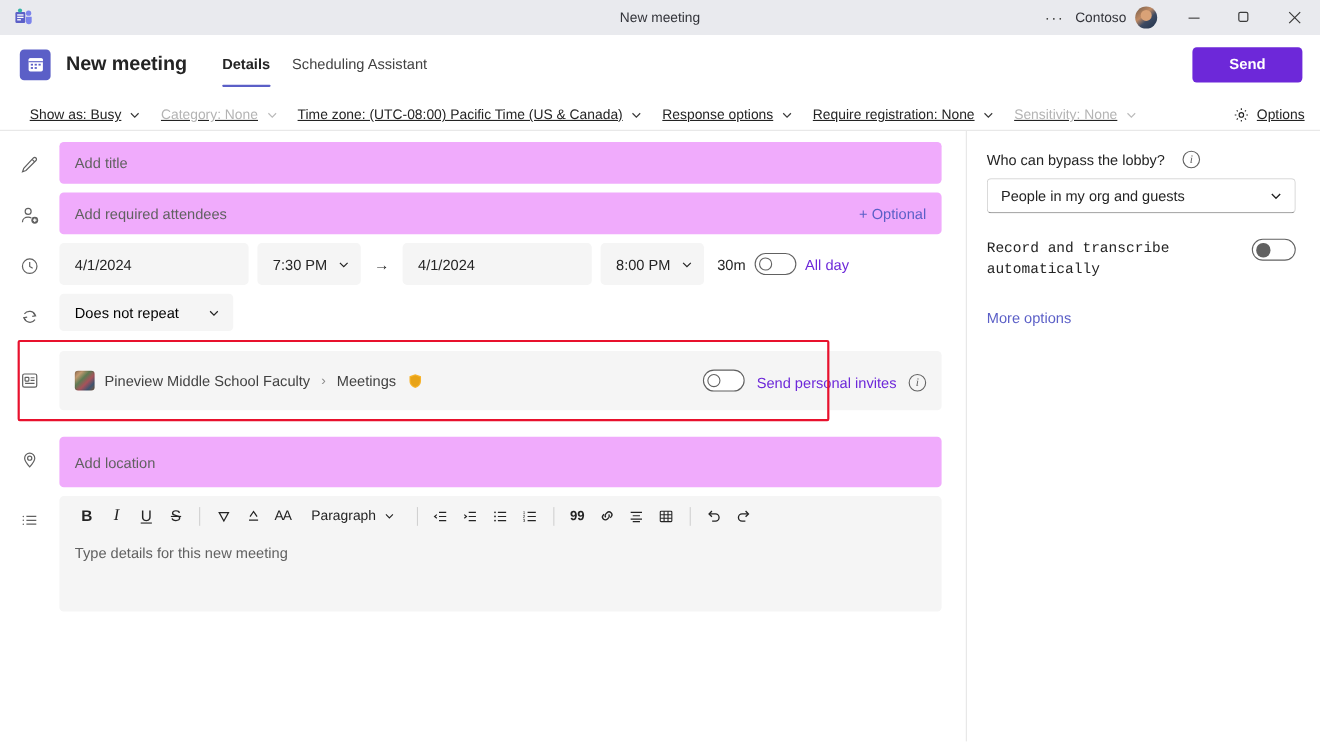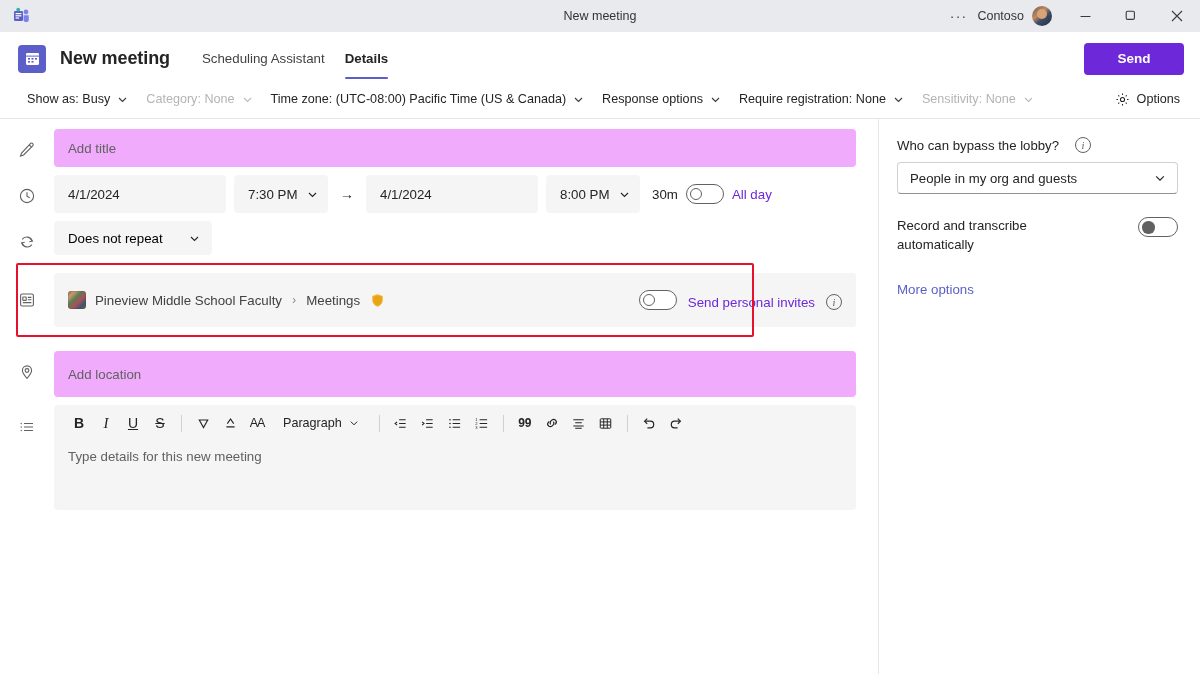--- a/index.html
+++ b/index.html
@@ -72,24 +72,24 @@
   .send-btn {
     margin-left: auto; background:#6d28d9; color:#fff;
     font-size: 13.5px; font-weight: bold;
     border: none; border-radius: 4px;
     padding: 0 22px; height: 32px; cursor: pointer;
     min-width: 100px;
   }
 
   
   .cmdbar {
-    height: 34px; display:flex; align-items:flex-start;
+    height: 34px; display:flex; align-items:flex-end;
     border-bottom: 1px solid #e6e6e6;
-    padding-left: 18px; padding-right: 14px;
-    font-size: 12.6px; color:#242424;
+    padding-left: 18px; padding-right: 8px;
+    font-size: 12.6px; color:#242424;text-decoration:underline;
   }
   .cmd {
     display:flex; align-items:center; gap:7px; padding: 0 9px; height:28px;
     white-space: nowrap; border-radius:3px;
   }
   .cmd.disabled { color:#b4b4b4; }
   .cmd .chev { color: inherit; opacity: .9; display:flex; }
   .cmd-options { margin-left:auto; display:flex; align-items:center; gap:7px; padding:0 6px; height:28px; }
 
   
@@ -192,21 +192,21 @@
   }
 
   
   .rp-label { font-size: 13.2px; color:#242424; display:flex; align-items:center; gap:16px; }
   .rp-select {
     margin-top: 9px; height: 32px; border:1px solid #d1d1d1; border-bottom-color:#919191;
     border-radius:4px; background:#fff;
     display:flex; align-items:center; justify-content:space-between;
     padding: 0 11px 0 12px; font-size: 13.2px; color:#242424; cursor:pointer;
   }
-  .rp-block { margin-top: 22px; display:flex; align-items:flex-start; }
+  .rp-block { margin-top: 22px; display:flex; align-items:flex-start;font-family:Liberation Mono, monospace; }
   .rp-block-label { font-size: 13.2px; color:#242424; line-height: 19px; max-width: 170px; }
   .rp-toggle {
     margin-left:auto; width: 40px; height: 20px; border-radius:10px;
     border:1px solid #616161; background:#fff; position:relative; cursor:pointer; margin-top:1px;
   }
   .rp-toggle .knob {
     position:absolute; left:3px; top:3px; width:12.5px; height:12.5px; border-radius:50%;
     background:#616161;
   }
   .rp-more {
@@ -262,22 +262,22 @@
         <rect x="2" y="5.6" width="13" height="1" fill="#5b5fc7"></rect>
         <rect x="4" y="8" width="2" height="1.6" fill="#5b5fc7"></rect>
         <rect x="7.5" y="8" width="2" height="1.6" fill="#5b5fc7"></rect>
         <rect x="11" y="8" width="2" height="1.6" fill="#5b5fc7"></rect>
         <rect x="4" y="11" width="2" height="1.6" fill="#5b5fc7"></rect>
         <rect x="7.5" y="11" width="2" height="1.6" fill="#5b5fc7"></rect>
       </svg>
     </div>
     <div class="hdr-title">New meeting</div>
     <div class="tabs">
+      <div class="tab active">Details</div>
       <div class="tab">Scheduling Assistant</div>
-      <div class="tab active">Details</div>
     </div>
     <button class="send-btn">Send</button>
   </div>
 
   <div class="cmdbar">
     <div class="cmd">
       <span>Show as: Busy</span>
       <span class="chev">
         <svg width="11" height="11" viewBox="0 0 11 11">
             <path d="M2 4 L5.5 7.5 L9 4" stroke="currentColor" stroke-width="1.1" fill="none"></path>
@@ -344,20 +344,34 @@
           <svg width="18" height="18" viewBox="0 0 18 18" fill="none" stroke="#616161" stroke-width="1.1">
             <path d="M12.4 2.6a1.6 1.6 0 0 1 2.3 2.3L5.6 14 2.5 15.1l1.1-3.1z"></path>
             <path d="M11.2 3.9l2.3 2.3"></path>
           </svg>
         </div>
         <div class="field clickable">
           <span class="ph">Add title</span>
         </div>
       </div>
 
+      <div class="row">
+        <div class="rail">
+          <svg width="19" height="19" viewBox="0 0 19 19" fill="none" stroke="#616161" stroke-width="1.1">
+            <circle cx="7.6" cy="5.2" r="2.7"></circle>
+            <path d="M2.4 15c0-2.9 2.4-4.6 5.2-4.6 1.1 0 2.1.25 2.95.7"></path>
+            <circle cx="13.6" cy="13.2" r="3.1" fill="#616161" stroke="none"></circle>
+            <path d="M13.6 11.6v3.2M12 13.2h3.2" stroke="#fff" stroke-width="1.1"></path>
+          </svg>
+        </div>
+        <div class="field clickable">
+          <span class="ph">Add required attendees</span>
+          <span class="optional-link">+ Optional</span>
+        </div>
+      </div>
 
       <div class="row">
         <div class="rail">
           <svg width="18" height="18" viewBox="0 0 18 18" fill="none" stroke="#616161" stroke-width="1.1">
             <circle cx="9" cy="9" r="6.6"></circle>
             <path d="M9 5.2V9.2l2.7 1.6"></path>
           </svg>
         </div>
         <div class="row-datetime">
           <div class="dtfield dtdate">4/1/2024</div>

